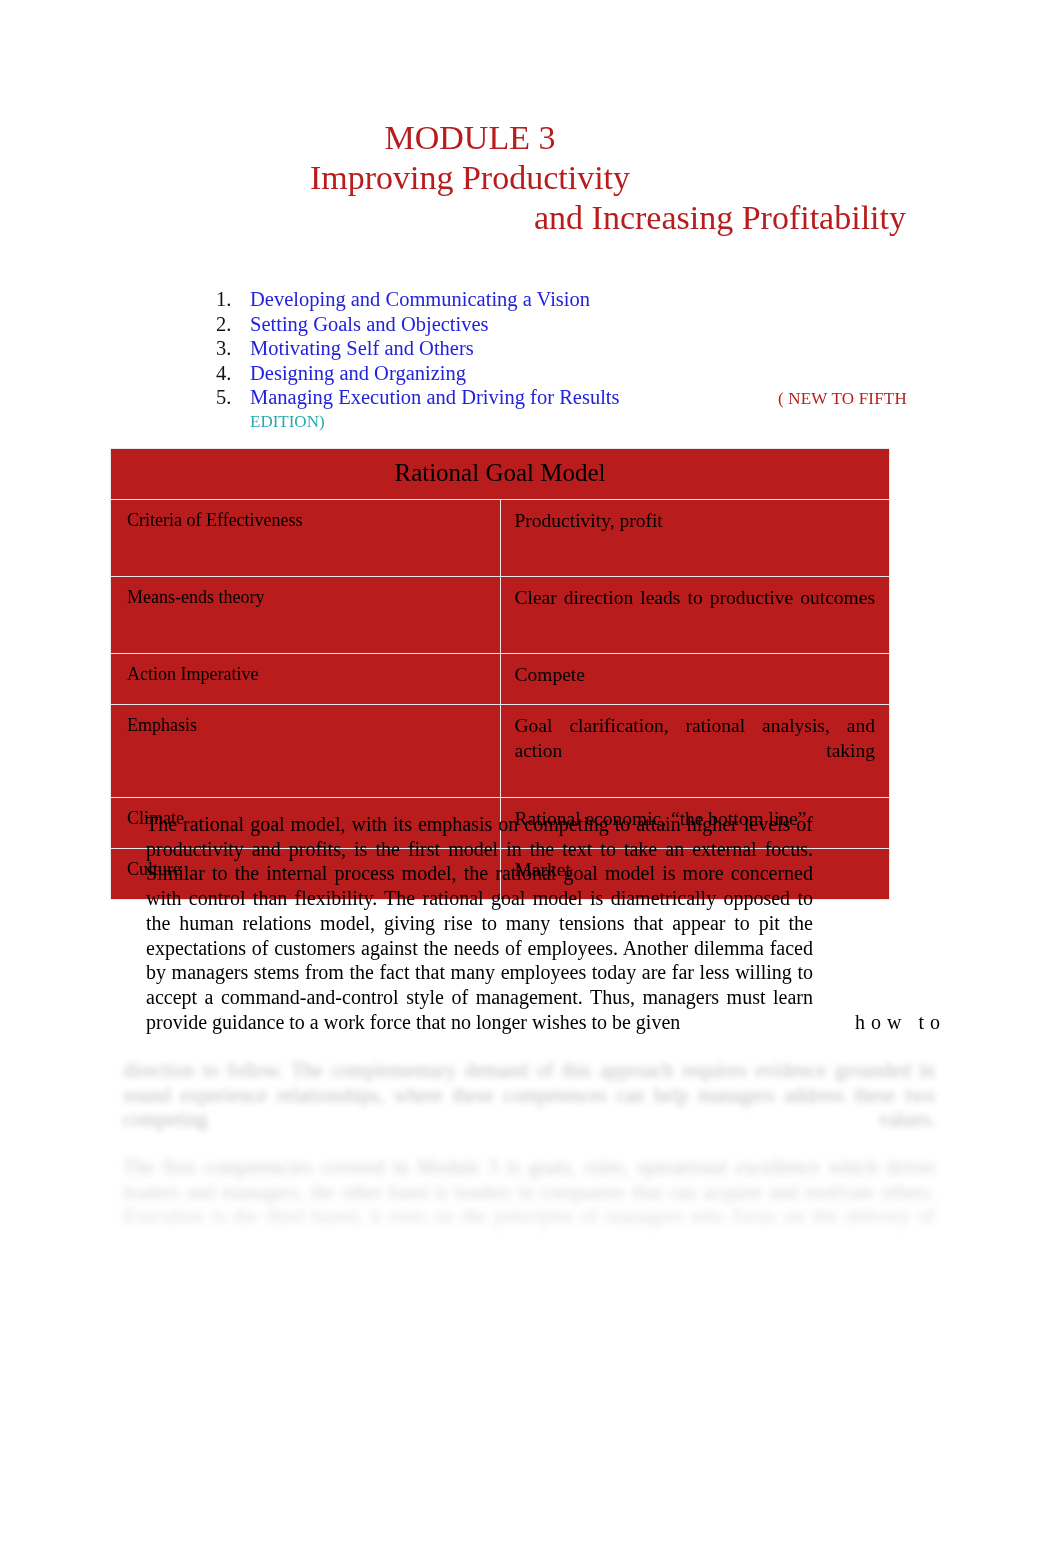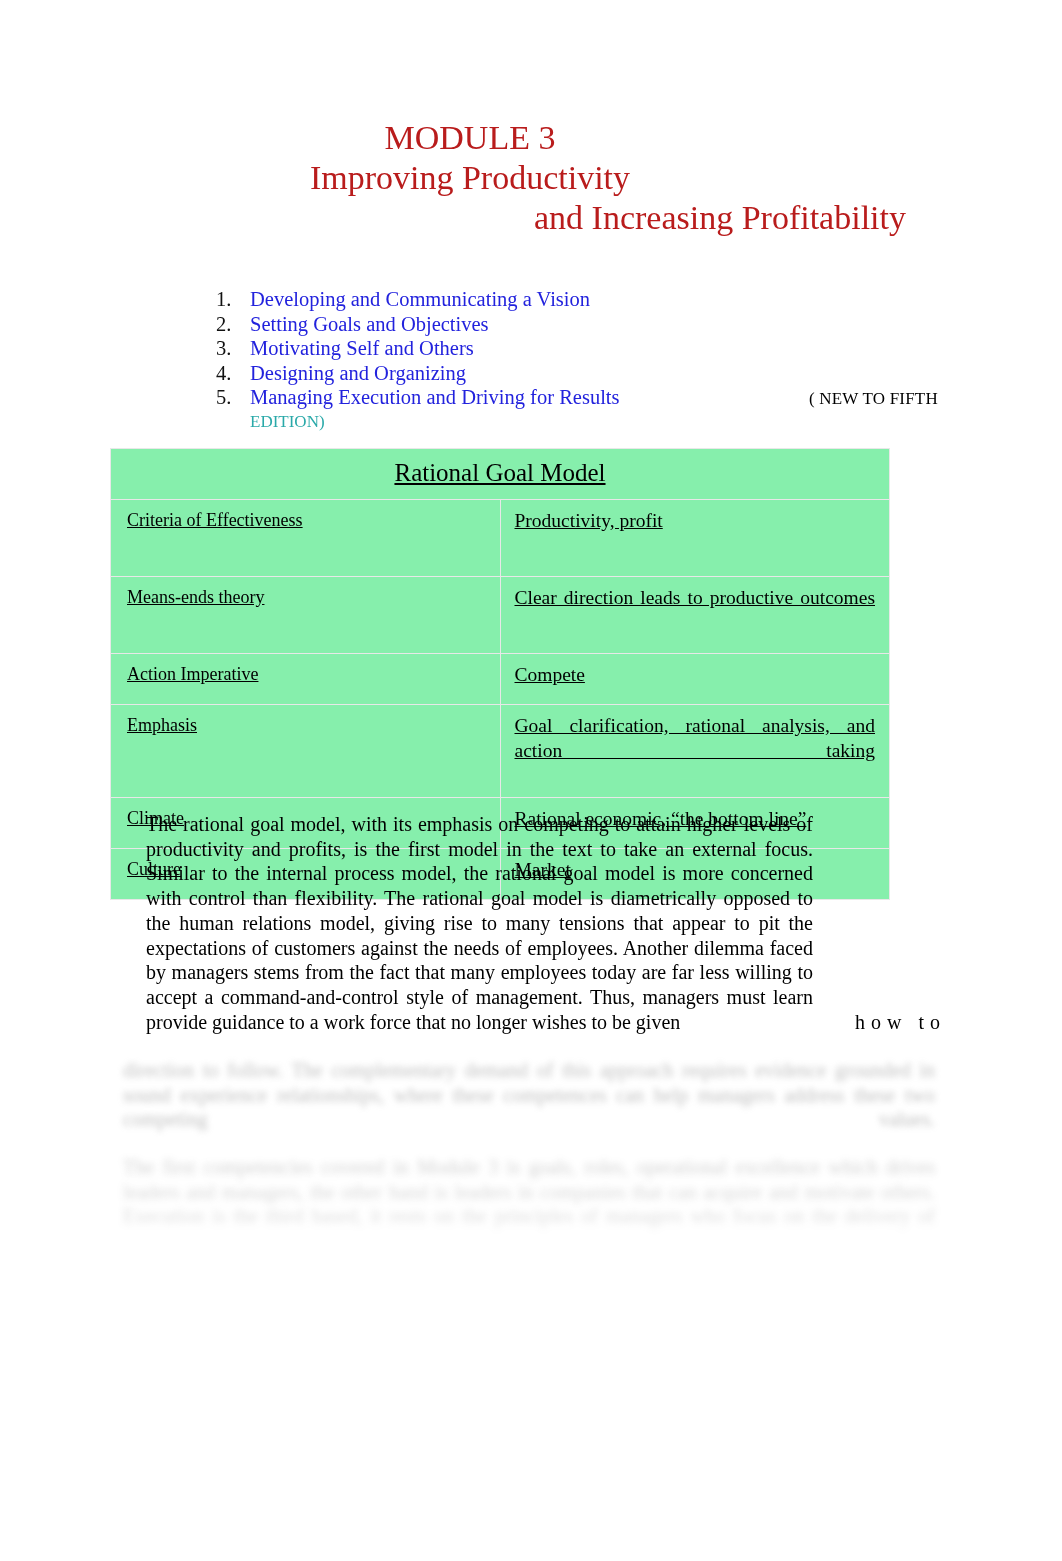--- a/index.html
+++ b/index.html
@@ -53,24 +53,23 @@
     width: 34px;
     color: #111111;
   }
   .toc-label {
     color: #2222dd;
   }
   .toc-note {
     position: absolute;
     left: 562px;
     top: 2px;
-    color: #000000;
+    color: #b91c1c;
     font-size: 17px;
     letter-spacing: 0.2px;
-    margin-left: 31px;
   }
   .toc-note-2 {
     display: block;
     margin-left: 34px;
     color: #2aa9a9;
     font-size: 17px;
     line-height: 24.6px;
   }
 
   
@@ -82,22 +81,21 @@
     filter: blur(0.55px);
   }
   table.rgm {
     border-collapse: collapse;
     width: 780px;
     table-layout: fixed;
   }
   table.rgm th, table.rgm td {
     border: 1px solid #e8e8e8;
     vertical-align: top;
-    background: #86efac;
-    text-decoration: underline;
+    background: #b91c1c;
   }
   table.rgm th.hdr {
     text-align: center;
     font-weight: normal;
     font-size: 25px;
     padding: 10px 0 12px 0;
     line-height: 28px;
   }
   table.rgm td.k {
     width: 250px;

